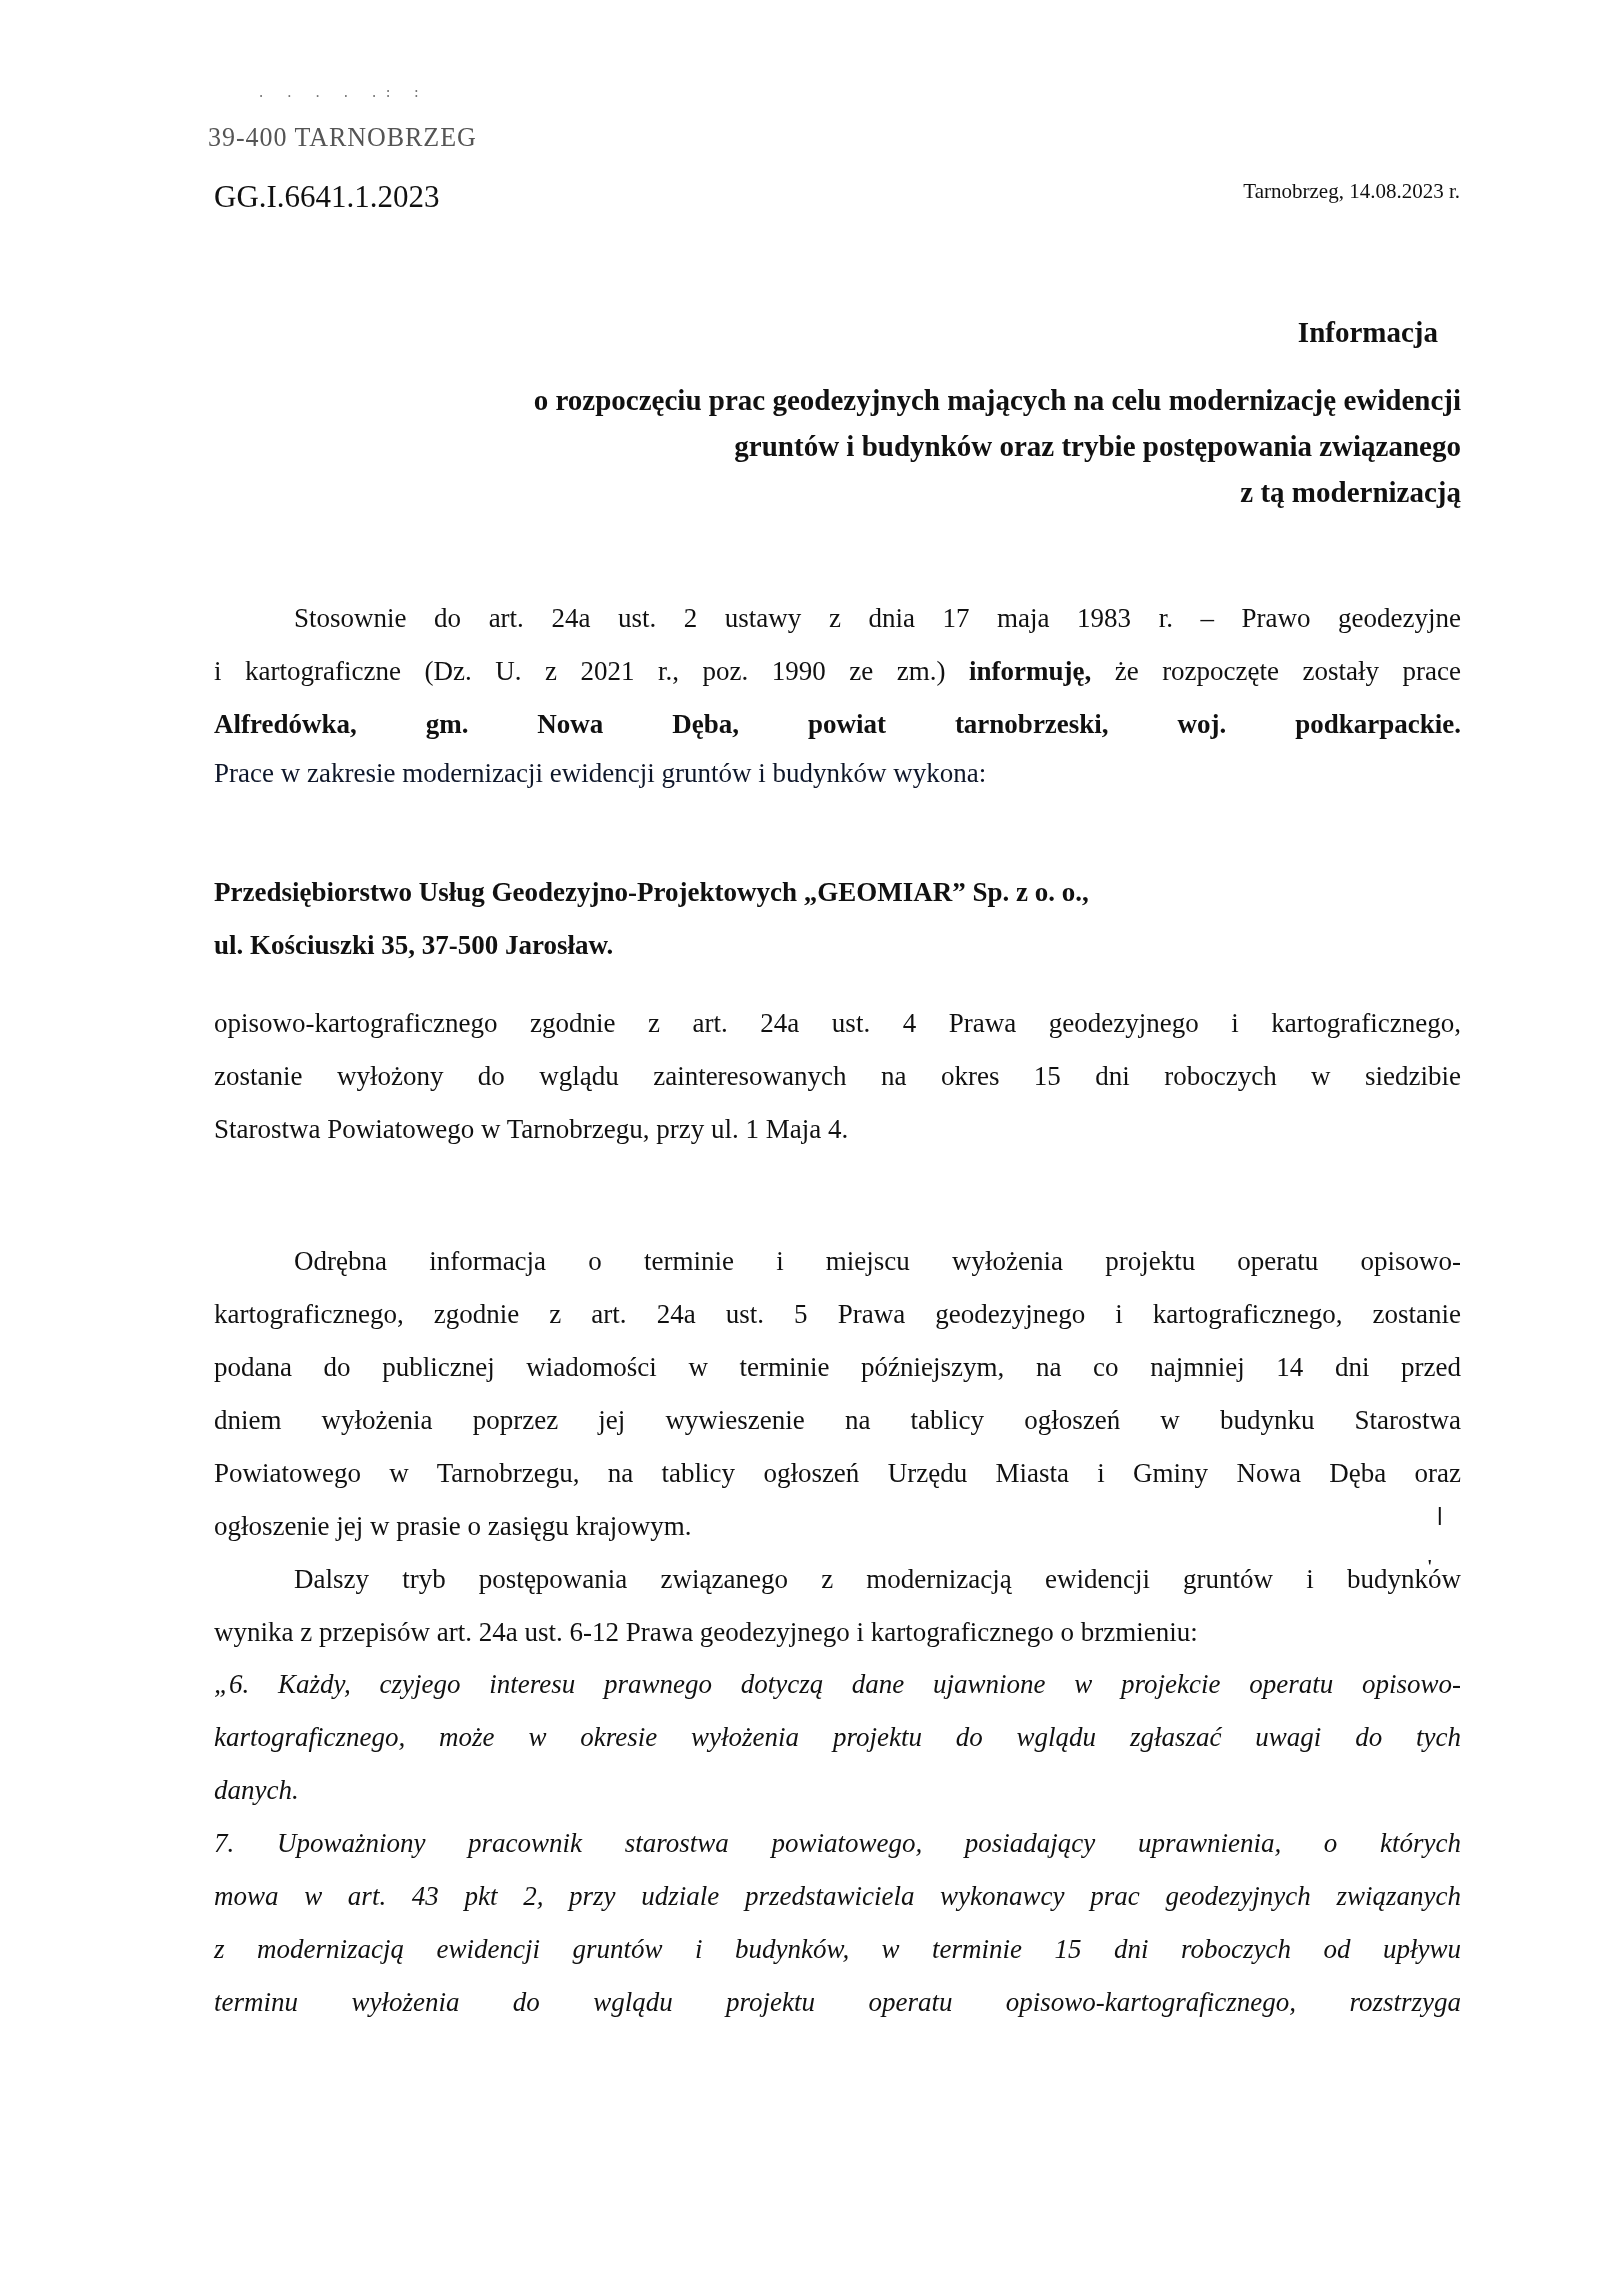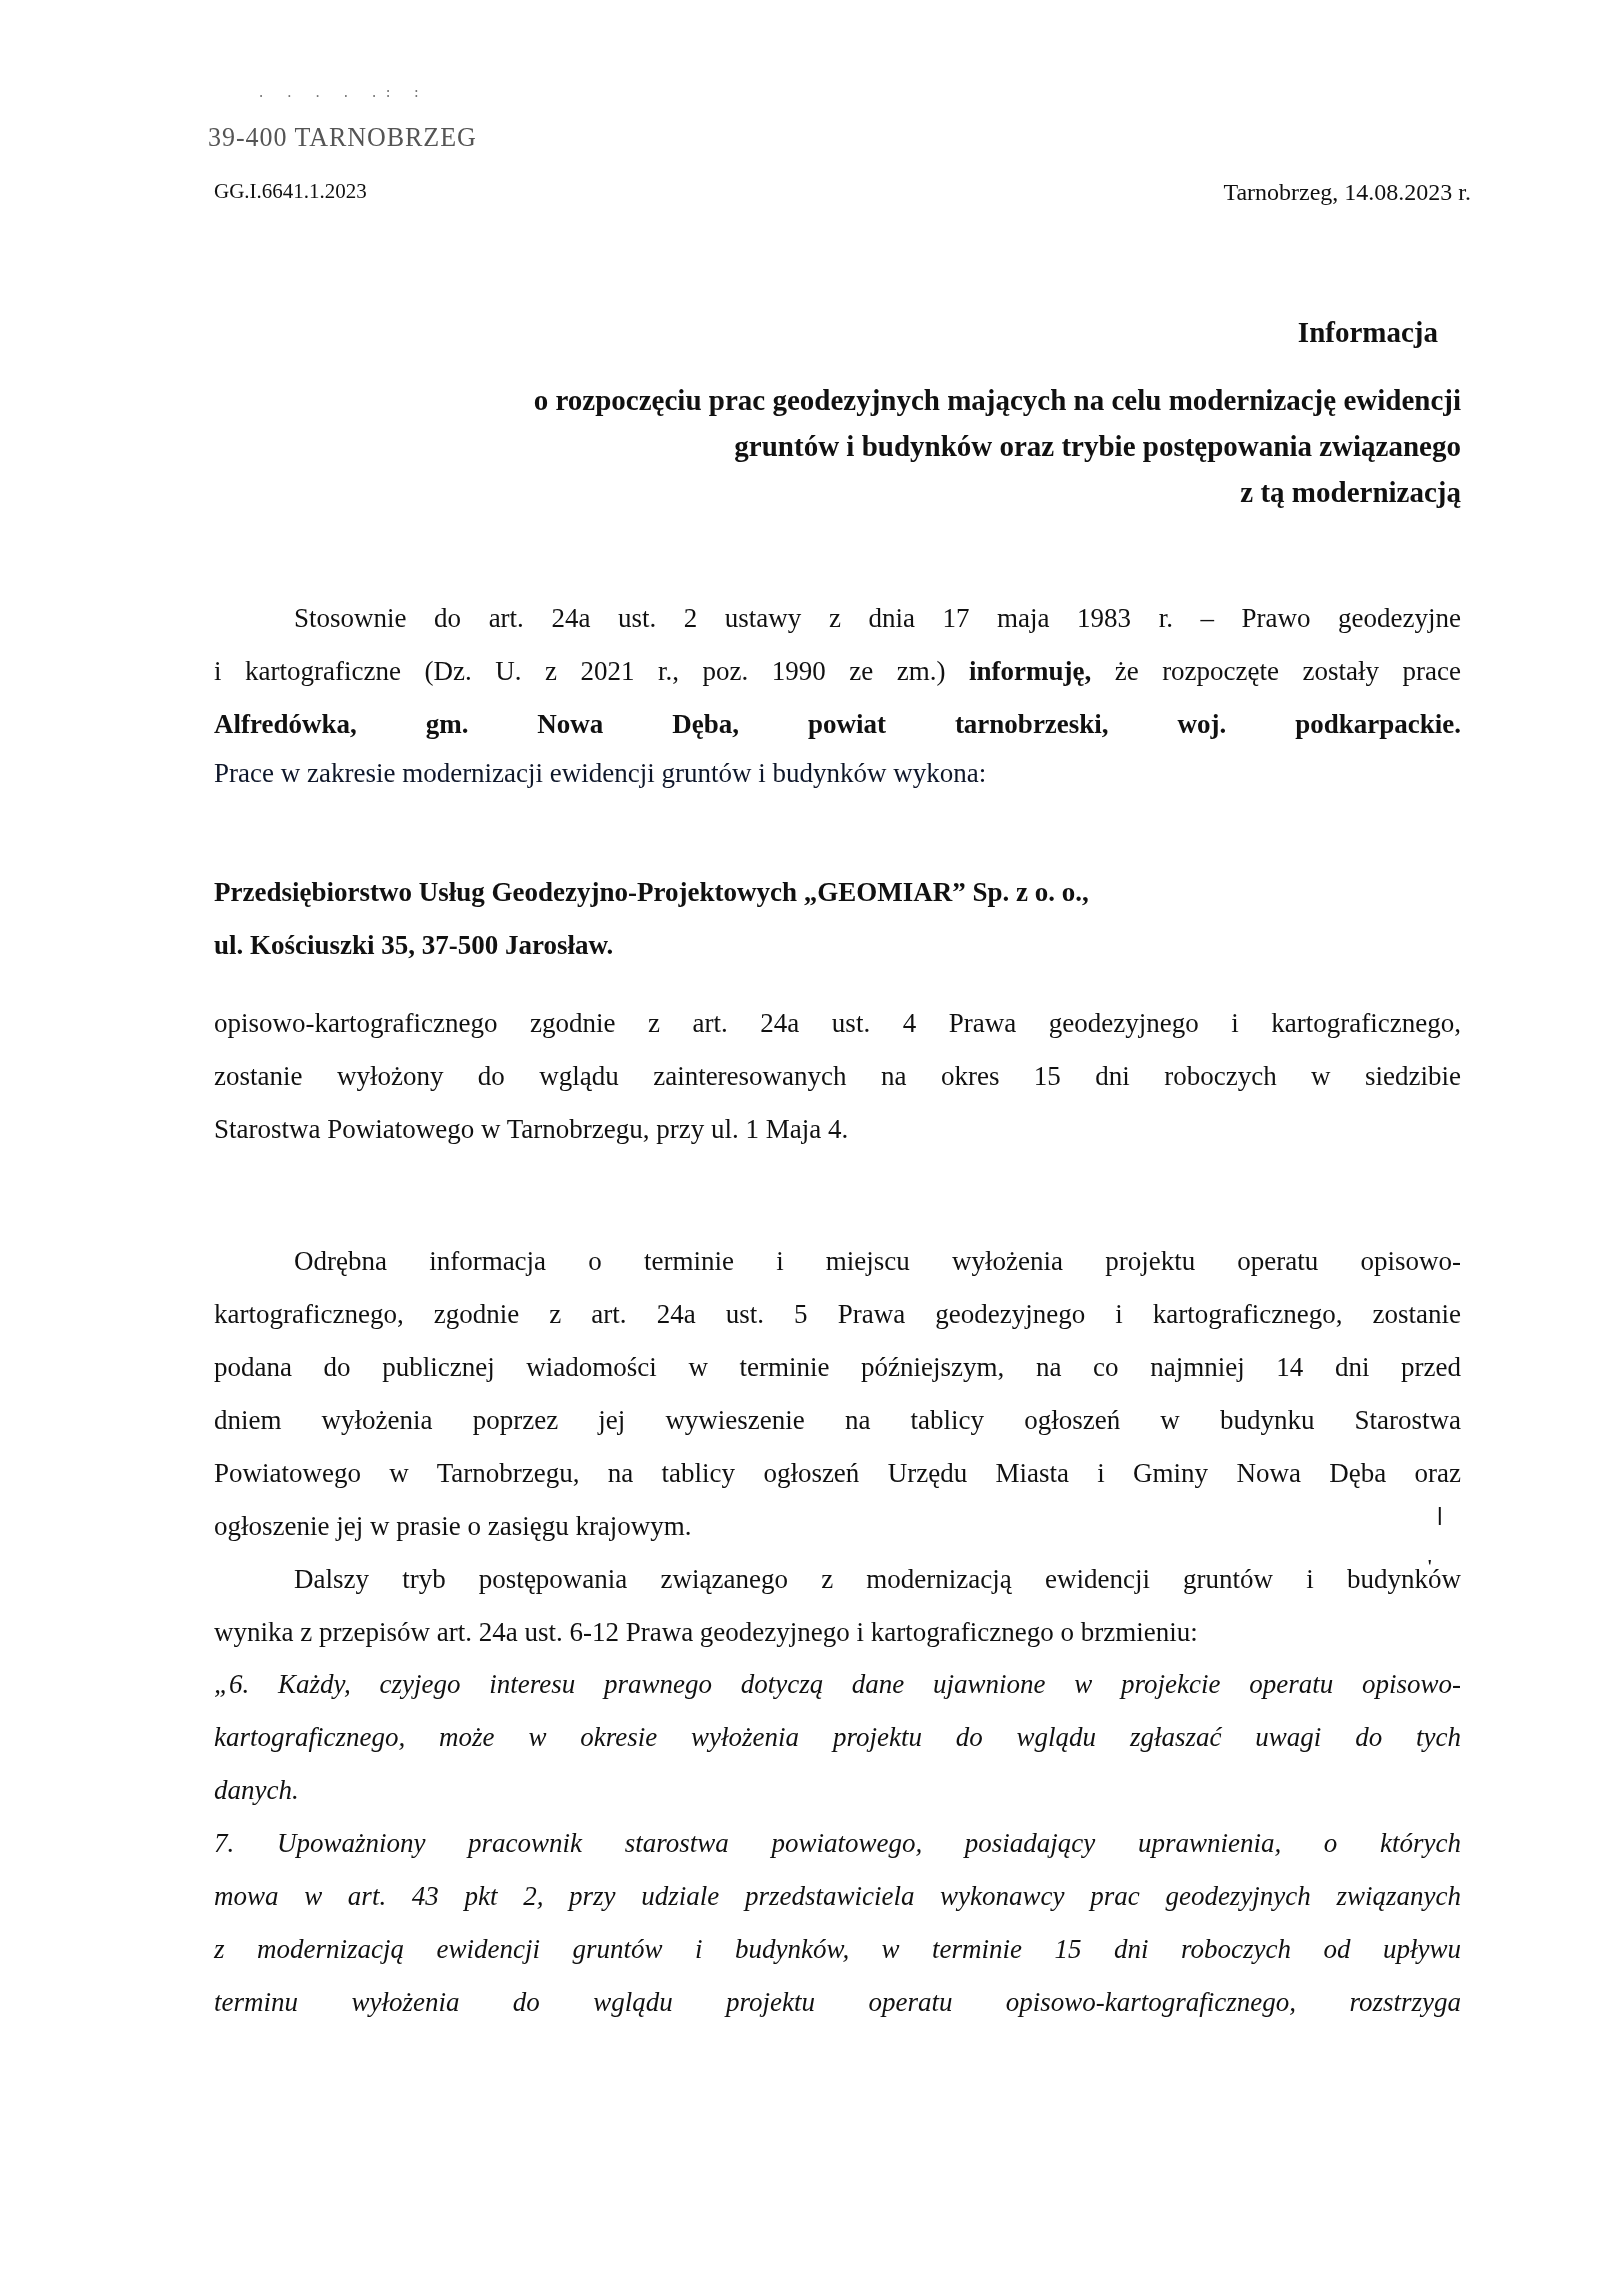--- a/index.html
+++ b/index.html
@@ -3,22 +3,22 @@
 <meta charset="utf-8">
 <style>
   html, body { margin: 0; padding: 0; background: #ffffff; }
   body { width: 1623px; height: 2293px; position: relative; overflow: hidden;
          font-family: "Liberation Serif", "DejaVu Serif", serif; color: #111; }
   .abs { position: absolute; }
   .stamp-dots { left: 257px; top: 86px; font-size: 13.7px; color: #777; letter-spacing: 5.9px;
                 font-family: "Liberation Mono", monospace; }
   .stamp { left: 208px; top: 122px; font-size: 27.4px; color: #555; letter-spacing: 1px;
            font-family: "Liberation Serif", serif; transform: scaleX(0.95); transform-origin: left; }
-  .ref { left: 214px; top: 179px; font-size: 21px; }
-  .date { right: 152px; top: 179px; font-size: 24px; }
+  .ref { left: 214px; top: 179px; font-size: 31px; }
+  .date { right: 163px; top: 179px; font-size: 21px; }
   .title { left: 16px; width: 1422px; top: 316px; text-align: right; font-size: 29px; font-weight: bold; }
   .subtitle { left: 214px; width: 1247px; top: 377px; text-align: right; font-size: 29px;
               font-weight: bold; line-height: 46px; }
   .subtitle div { white-space: nowrap; }
   .body { left: 214px; width: 1247px; font-size: 27px; line-height: 53px; }
   .line { white-space: nowrap; height: 53px; }
   .just { text-align: justify; text-align-last: justify; }
   .indent { padding-left: 80px; }
   .center { text-align: left; }
   .bold { font-weight: bold; }

